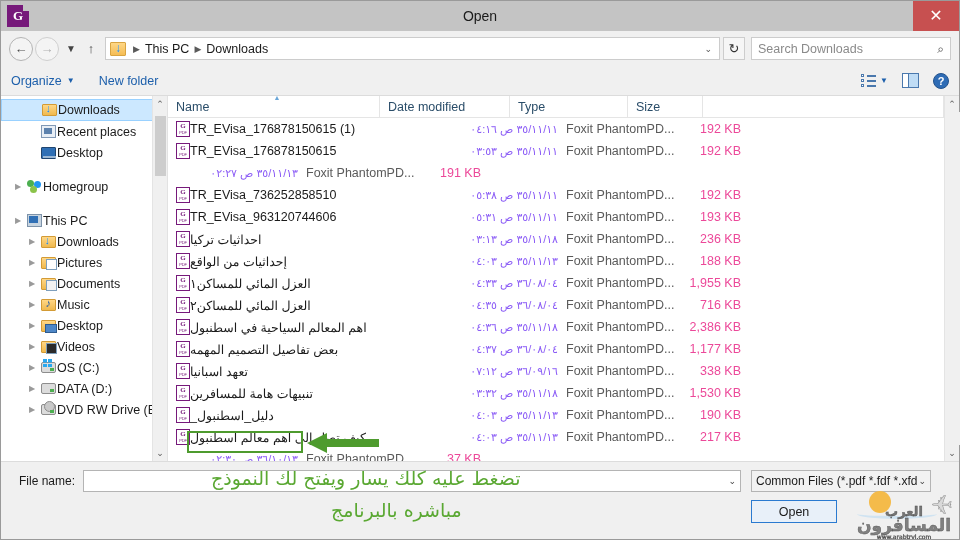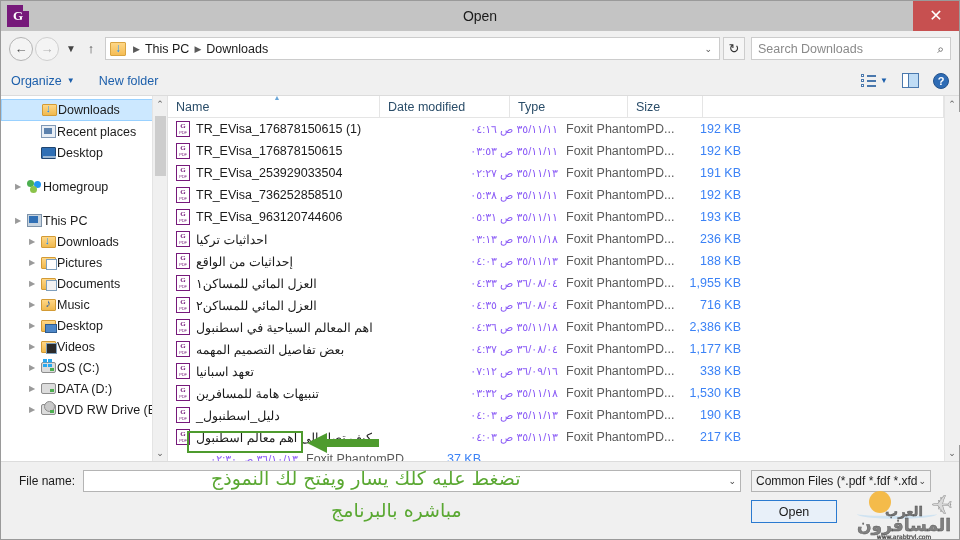--- a/index.html
+++ b/index.html
@@ -232,26 +232,26 @@
   .c-name { width: 212px; }
   .c-date { width: 130px; }
   .c-type { width: 118px; }
   .c-size { width: 75px; }
   .c-rest { flex: 1; }
 
   .rows { flex: 1; overflow: hidden; position: relative; }
   .row { height: 22px; display: flex; align-items: center; font-size: 12.5px;
          color: #1b1b1b; }
   .cell { display: flex; align-items: center; height: 22px; }
-  .cell-name { width: 260px; padding-left: 8px; gap: 6px; }
+  .cell-name { width: 260px; padding-left: 8px; }
   .cell-date { width: 130px; color: #8b5cf6; font-size: 11px; justify-content:flex-start;
                padding-left: 6px; direction: rtl; }
   .cell-type { width: 118px; color: #5a5a5a; padding-left: 8px; overflow:hidden;
                white-space:nowrap; }
-  .cell-size { width: 75px; color: #3b82f6; justify-content: flex-end; padding-right: 10px; }
+  .cell-size { width: 75px; color: #ec4899; justify-content: flex-end; padding-right: 10px; }
   .pdf-ico {
     width: 14px; height: 16px; min-width: 14px;
     border: 1px solid #76197a; background: #fff; position: relative;
     display: flex; flex-direction: column; align-items: center; justify-content: flex-start;
   }
   .pdf-ico::before {
     content: "G"; color: #76197a; font-size: 7px; font-weight: bold; line-height: 8px;
     font-family: "Liberation Serif", serif;
   }
   .pdf-ico::after {
@@ -549,24 +549,20 @@
           <div class="row">
             <div class="cell cell-name">
               <span class="pdf-ico"></span>
               <span class="fname">TR_EVisa_176878150615</span>
             </div>
             <div class="cell cell-date">٣٥/١١/١١ ص ٠٣:٥٣</div>
             <div class="cell cell-type">Foxit PhantomPD...</div>
             <div class="cell cell-size">192 KB</div>
           </div>
           <div class="row">
-            <div class="cell cell-name">
-              <span class="pdf-ico"></span>
-              <span class="fname">TR_EVisa_253929033504</span>
-            </div>
             <div class="cell cell-date">٣٥/١١/١٣ ص ٠٢:٢٧</div>
             <div class="cell cell-type">Foxit PhantomPD...</div>
             <div class="cell cell-size">191 KB</div>
           </div>
           <div class="row">
             <div class="cell cell-name">
               <span class="pdf-ico"></span>
               <span class="fname">TR_EVisa_736252858510</span>
             </div>
             <div class="cell cell-date">٣٥/١١/١١ ص ٠٥:٣٨</div>

